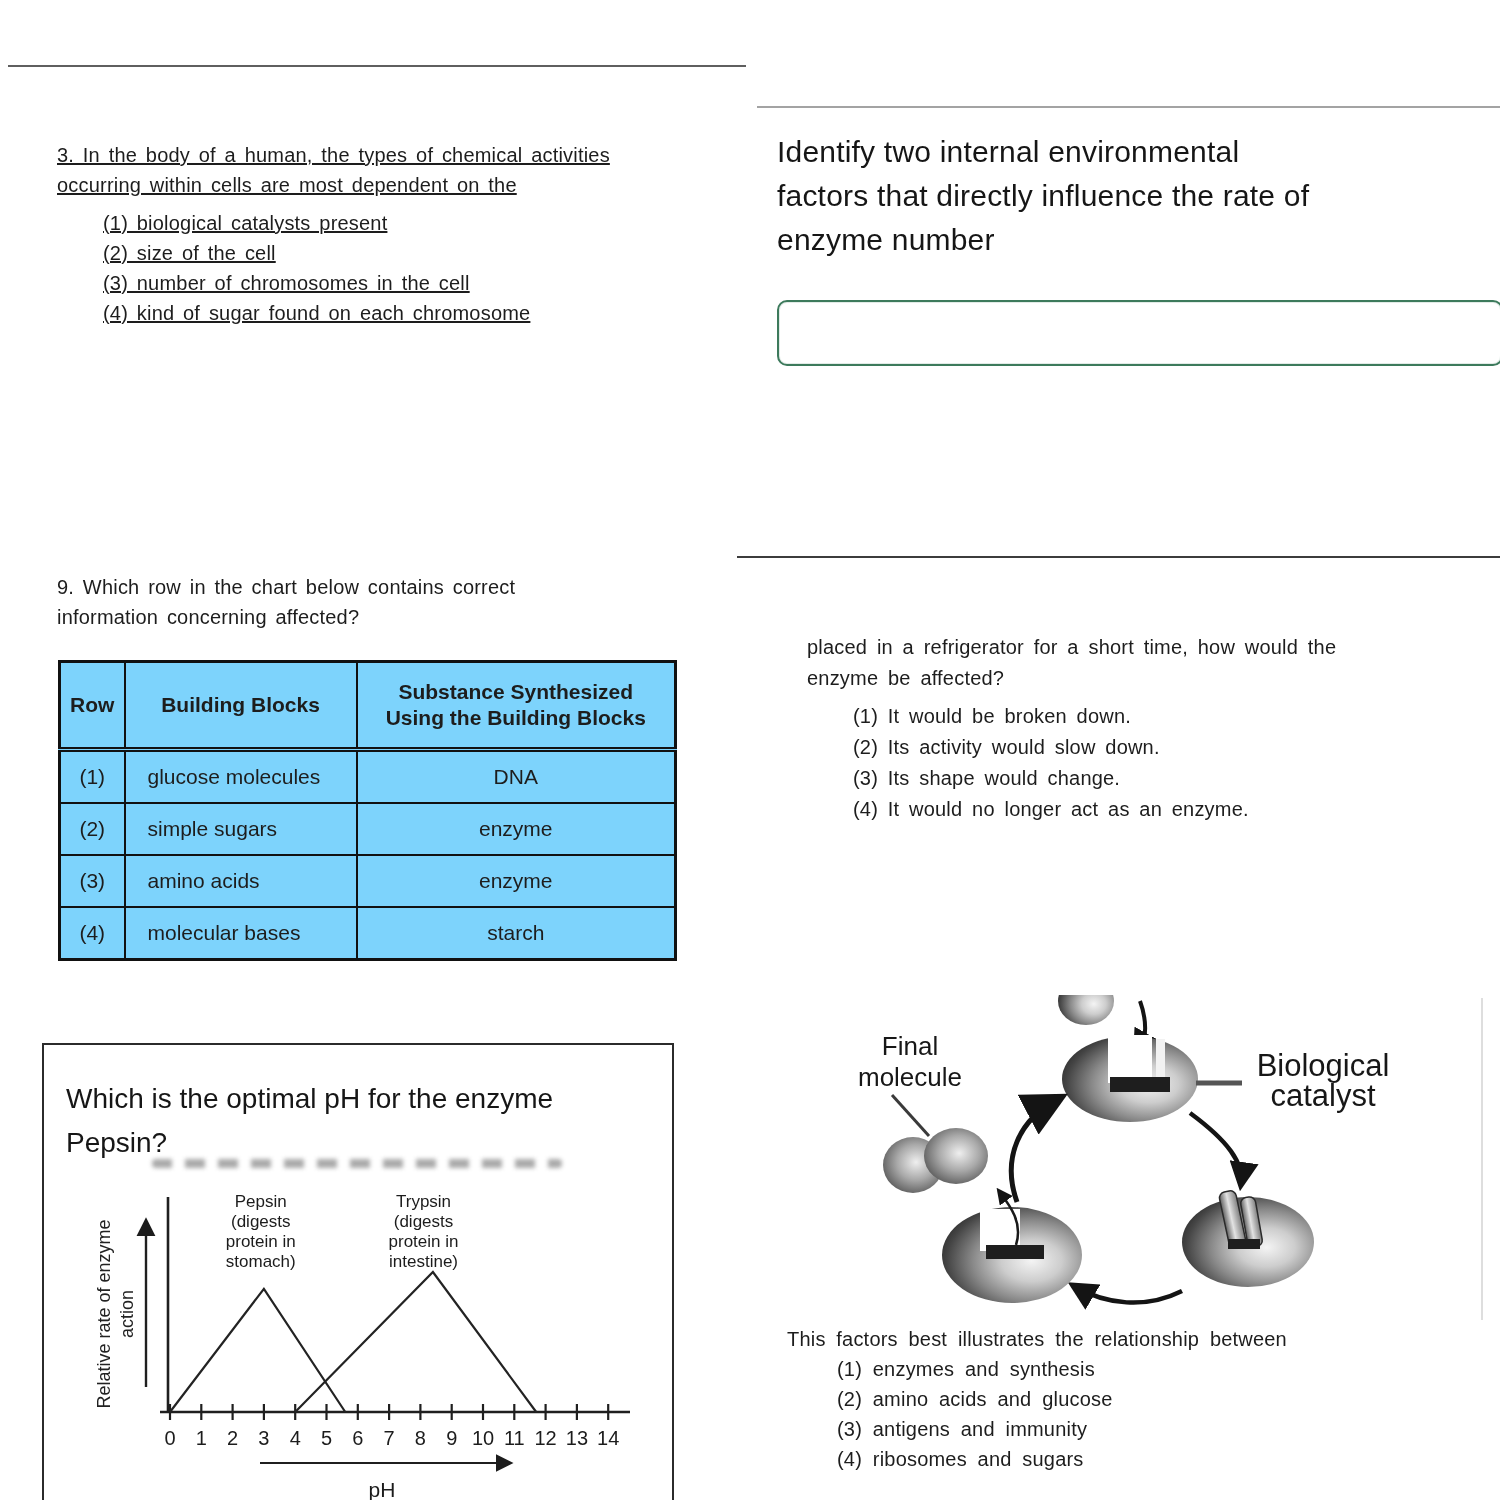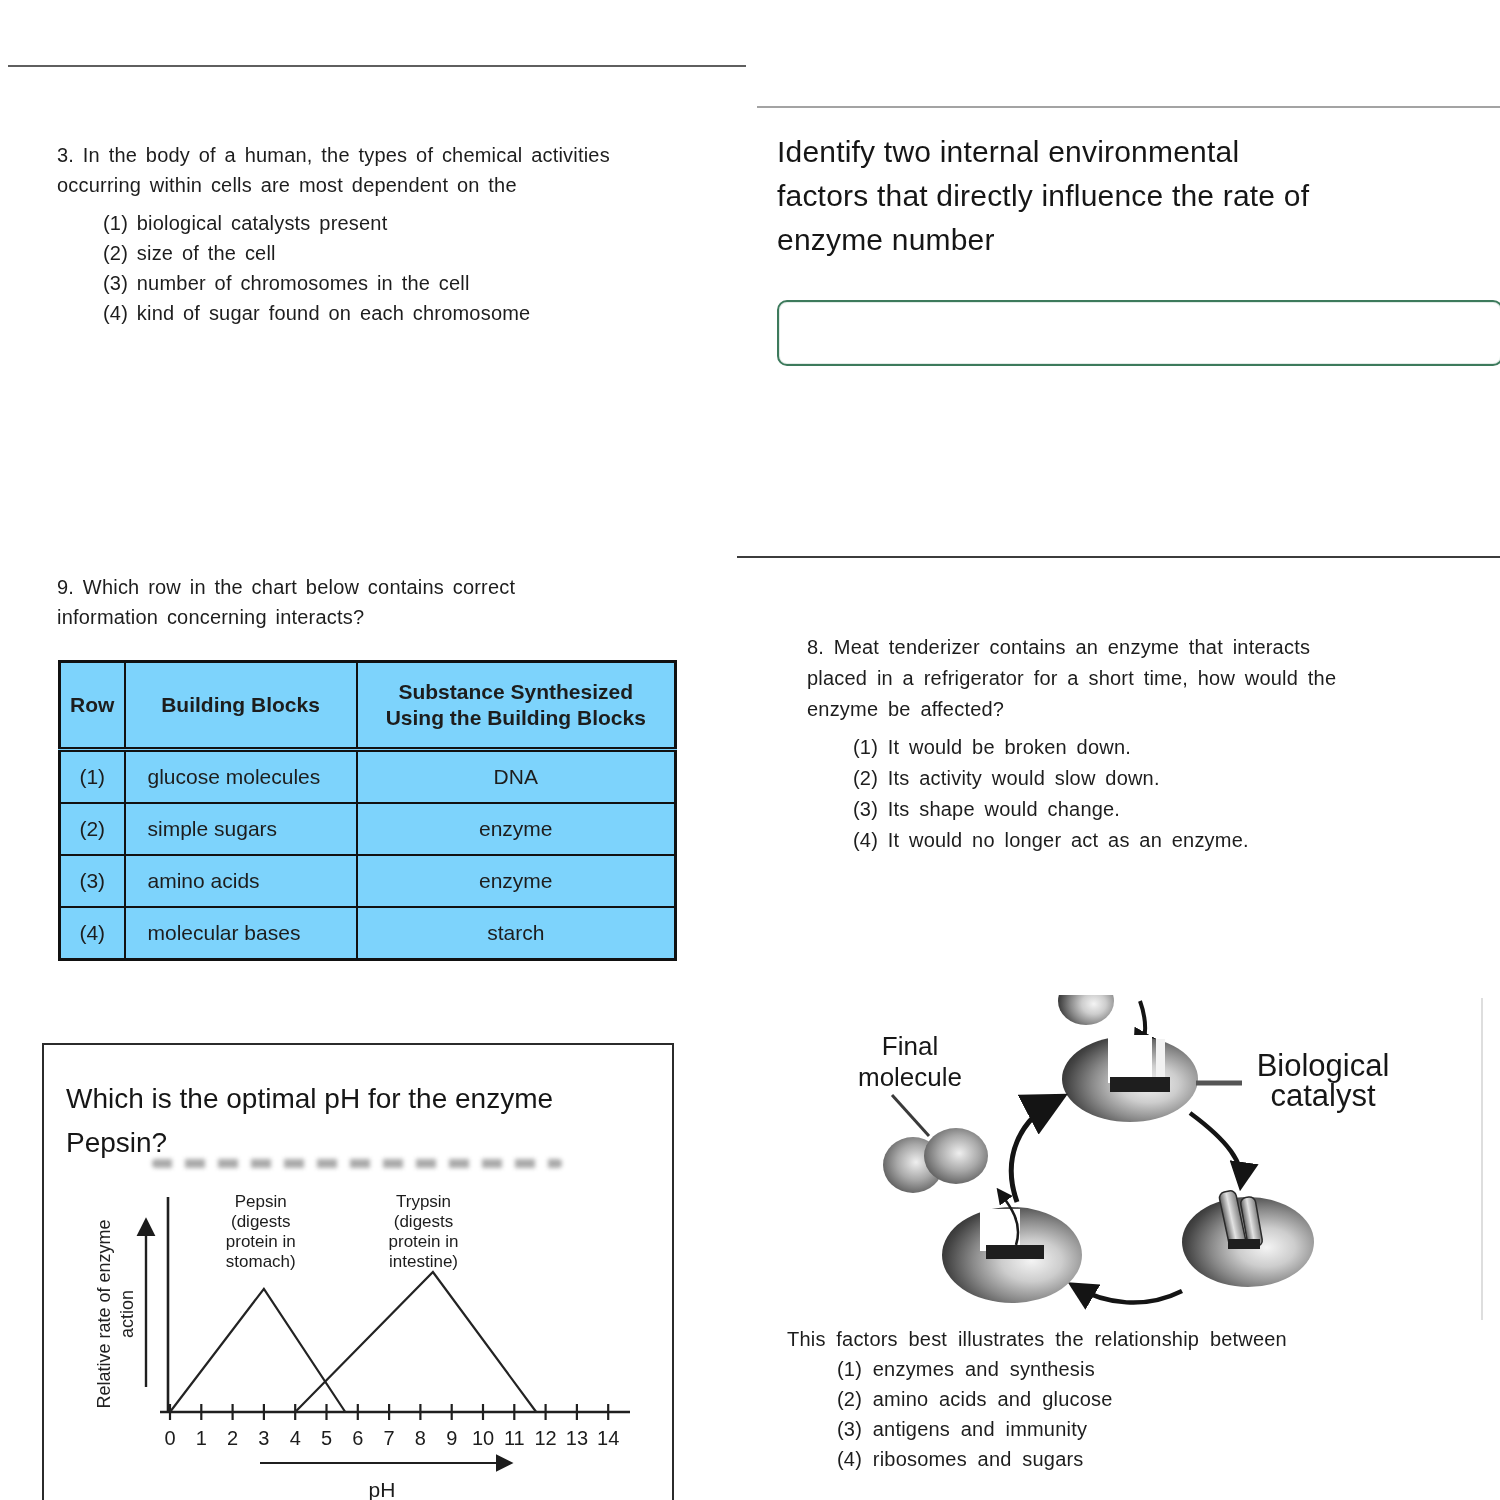--- a/index.html
+++ b/index.html
@@ -54,33 +54,33 @@
   .diag-label{position:absolute;text-align:center;color:#171717;white-space:pre-line;}
   .final-label{left:40px;top:36px;width:180px;font-size:26px;line-height:31px;}
   .cat-label{left:448px;top:56px;width:190px;font-size:31px;line-height:30px;}
   .scan-edge{position:absolute;left:1481px;top:998px;width:2px;height:322px;background:#dedede;}
 </style>
 </head>
 <body>
 
 <div class="hline" style="left:8px;top:65px;width:738px;background:#5f5f5f;"></div>
 
-<div class="abs scan" style="left:57px;top:140px;width:650px;">
+<div class="abs scan" style="left:57px;top:140px;width:650px;text-decoration:underline;">
   <div>3. In the body of a human, the types of chemical activities</div>
   <div>occurring within cells are most dependent on the</div>
   <div style="height:8px;"></div>
   <div class="opt">(1) biological catalysts present</div>
   <div class="opt">(2) size of the cell</div>
   <div class="opt">(3) number of chromosomes in the cell</div>
   <div class="opt">(4) kind of sugar found on each chromosome</div>
 </div>
 
 <div class="abs scan" style="left:57px;top:572px;width:650px;">
   <div>9. Which row in the chart below contains correct</div>
-  <div>information concerning interacts?</div>
+  <div>information concerning affected?</div>
 </div>
 
 <table class="synth abs" style="position:absolute;left:58px;top:660px;width:616px;">
   <colgroup>
       <col style="width:65px">
       <col style="width:232px">
       <col style="width:319px">
     </colgroup>
   <tbody>
       <tr>
@@ -176,21 +176,20 @@
   <div>Identify two internal environmental</div>
   <div>factors that directly influence the rate of</div>
   <div>enzyme number</div>
 </div>
 
 <input class="answer-box" type="text" aria-label="answer" style="">
 
 <div class="hline" style="left:737px;top:556px;width:763px;background:#3c3c3c;"></div>
 
 <div class="abs scan" style="left:807px;top:632px;width:660px;">
-  <div class="q8line">8. Meat tenderizer contains an enzyme that interacts</div>
   <div class="q8line">placed in a refrigerator for a short time, how would the</div>
   <div class="q8line">enzyme be affected?</div>
   <div style="height:7px;"></div>
   <div class="opt q8line">(1) It would be broken down.</div>
   <div class="opt q8line">(2) Its activity would slow down.</div>
   <div class="opt q8line">(3) Its shape would change.</div>
   <div class="opt q8line">(4) It would no longer act as an enzyme.</div>
 </div>
 
 <div class="abs" style="left:780px;top:995px;width:720px;height:330px;">

